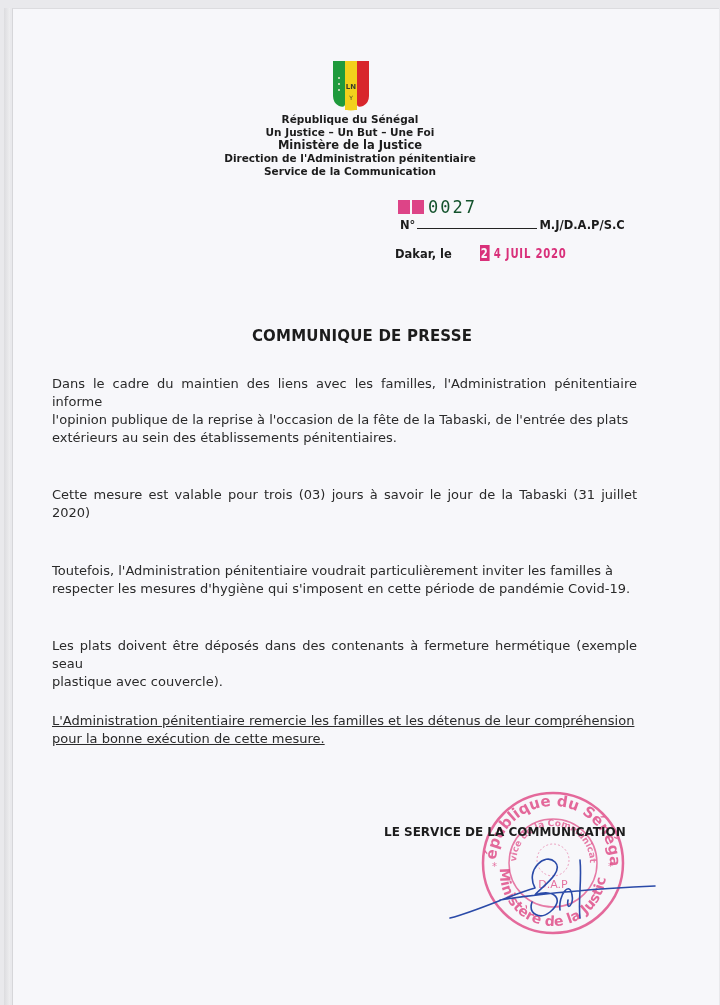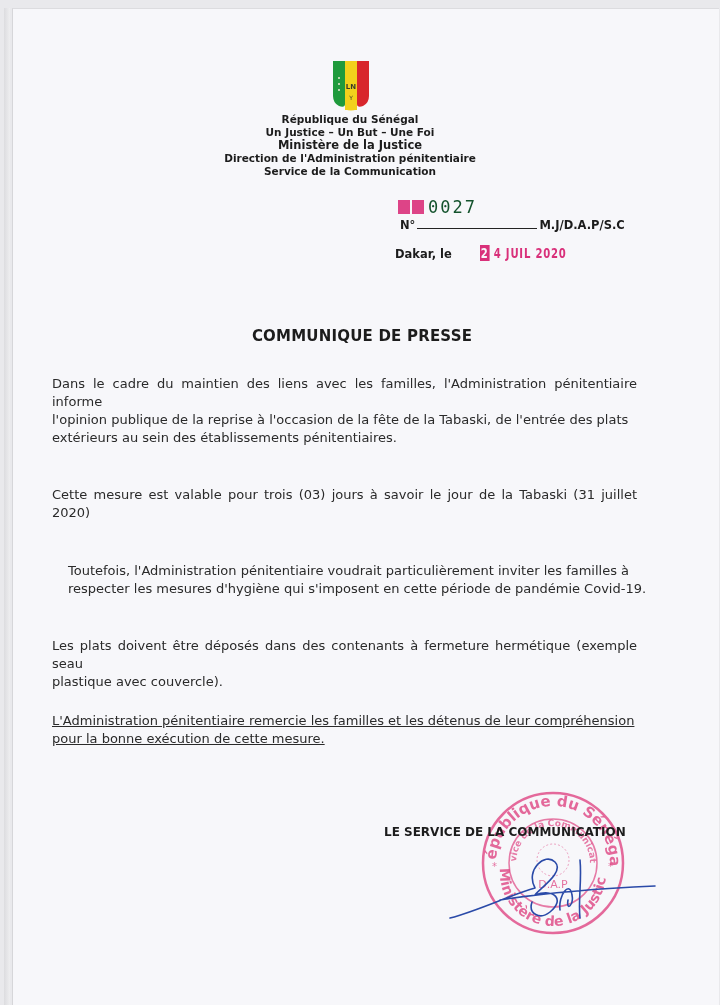--- a/index.html
+++ b/index.html
@@ -72,21 +72,21 @@
       padding-left: 2px;
     }
     .para {
       position: absolute; left: 52px; width: 585px;
       font-size: 13px; line-height: 18px; text-align: justify;
       color: #2a2a2a;
     }
     .para span.l { display: block; }
     .p1 { top: 375px; }
     .p2 { top: 486px; }
-    .p3 { top: 562px; margin-left: 16px; }
+    .p3 { top: 562px; }
     .p4 { top: 637px; }
     .p5 { top: 712px; text-decoration: underline; }
 
     .signature-label {
       position: absolute; left: 384px; top: 825px;
       font-weight: bold; font-size: 12px;
     }
     .seal {
       position: absolute; left: 478px; top: 788px; width: 150px; height: 150px;
     }

